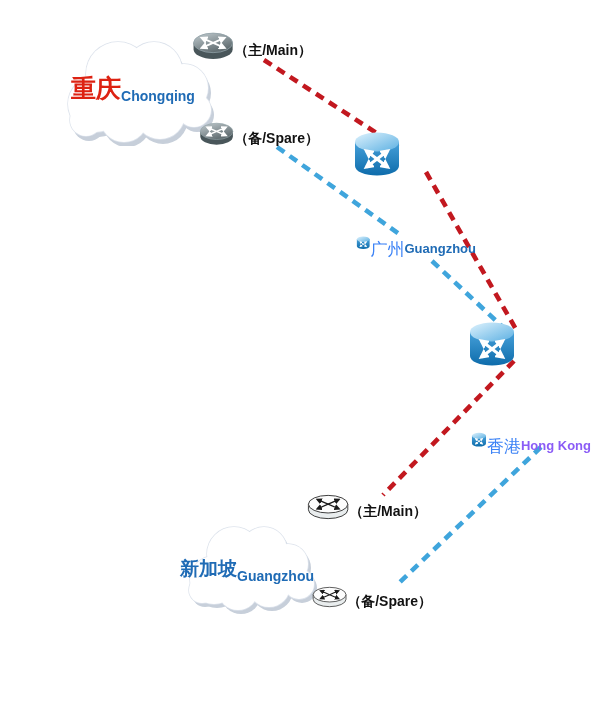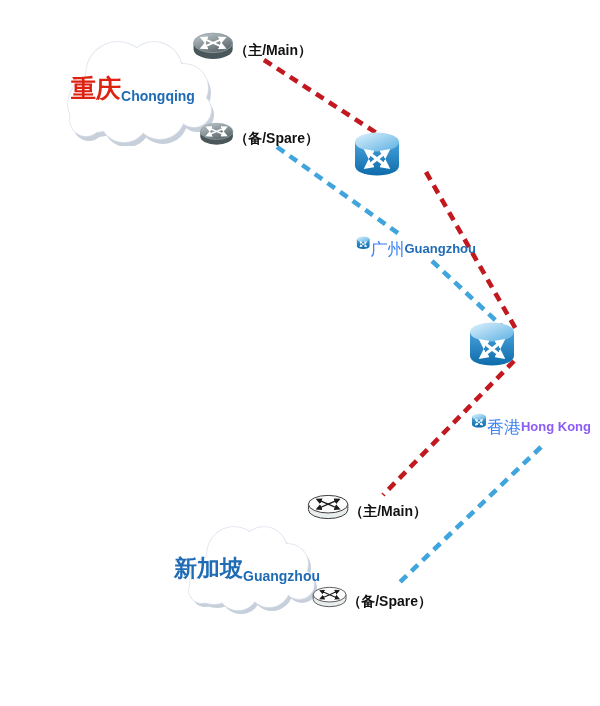--- a/index.html
+++ b/index.html
@@ -14,21 +14,21 @@
   .dev-label { margin-top:10px; font-size:14px; font-weight:bold; color:#111111; white-space:nowrap; text-align:center; }
   .city-zh { margin-top:12px; font-size:17px; font-weight:normal; color:#3b82f6; white-space:nowrap; }
   .city-en { margin-top:11px; font-size:13px; font-weight:bold; white-space:nowrap; }
   .city-en.gz { color:#1f6bb5; }
   .city-en.hk { color:#8b5cf6; }
 
   .cloud { position:absolute; }
   .cloud-text { position:absolute; inset:0; display:flex; flex-direction:row; align-items:center; justify-content:center; padding-top:4px; }
   .cloud-zh { font-weight:bold; line-height:1.1; }
   .cloud-zh.cq { color:#dd2212; font-size:25px; }
-  .cloud-zh.sg { color:#1f6bb5; font-size:23px; }
+  .cloud-zh.sg { color:#1f6bb5; font-size:19px; }
   .cloud-en { font-weight:bold; font-size:14px; color:#1f6bb5; margin-top:14px; }
 </style>
 </head>
 <body>
 
 <div id="canvas">
 
   <svg width="0" height="0" style="position:absolute" aria-hidden="true">
     <defs>
       <linearGradient id="gSwTop" x1="0" y1="0" x2="1" y2="1">
@@ -201,21 +201,21 @@
       <ellipse cx="25" cy="11" rx="22" ry="9.5" fill="url(#gSwTop)"></ellipse>
       <g stroke="#ffffff" stroke-width="3">
         <line x1="25" y1="28" x2="14.5" y2="20" marker-end="url(#aw)"></line>
         <line x1="25" y1="28" x2="35.5" y2="20" marker-end="url(#aw)"></line>
         <line x1="25" y1="28" x2="14.5" y2="36" marker-end="url(#aw)"></line>
         <line x1="25" y1="28" x2="35.5" y2="36" marker-end="url(#aw)"></line>
       </g>
     </svg>
   </div>
 
-  <div class="node" style="left:471px; top:397px;">
+  <div class="node" style="left:471px; top:416px;">
     <svg width="50" height="48" viewBox="0 0 50 48">
       <path d="M3,11 L3,35 a22,9.5 0 0 0 44,0 L47,11 Z" fill="url(#gSwBody)"></path>
       <ellipse cx="25" cy="11" rx="22" ry="9.5" fill="url(#gSwTop)"></ellipse>
       <g stroke="#ffffff" stroke-width="3">
         <line x1="25" y1="28" x2="14.5" y2="20" marker-end="url(#aw)"></line>
         <line x1="25" y1="28" x2="35.5" y2="20" marker-end="url(#aw)"></line>
         <line x1="25" y1="28" x2="14.5" y2="36" marker-end="url(#aw)"></line>
         <line x1="25" y1="28" x2="35.5" y2="36" marker-end="url(#aw)"></line>
       </g>
     </svg>

